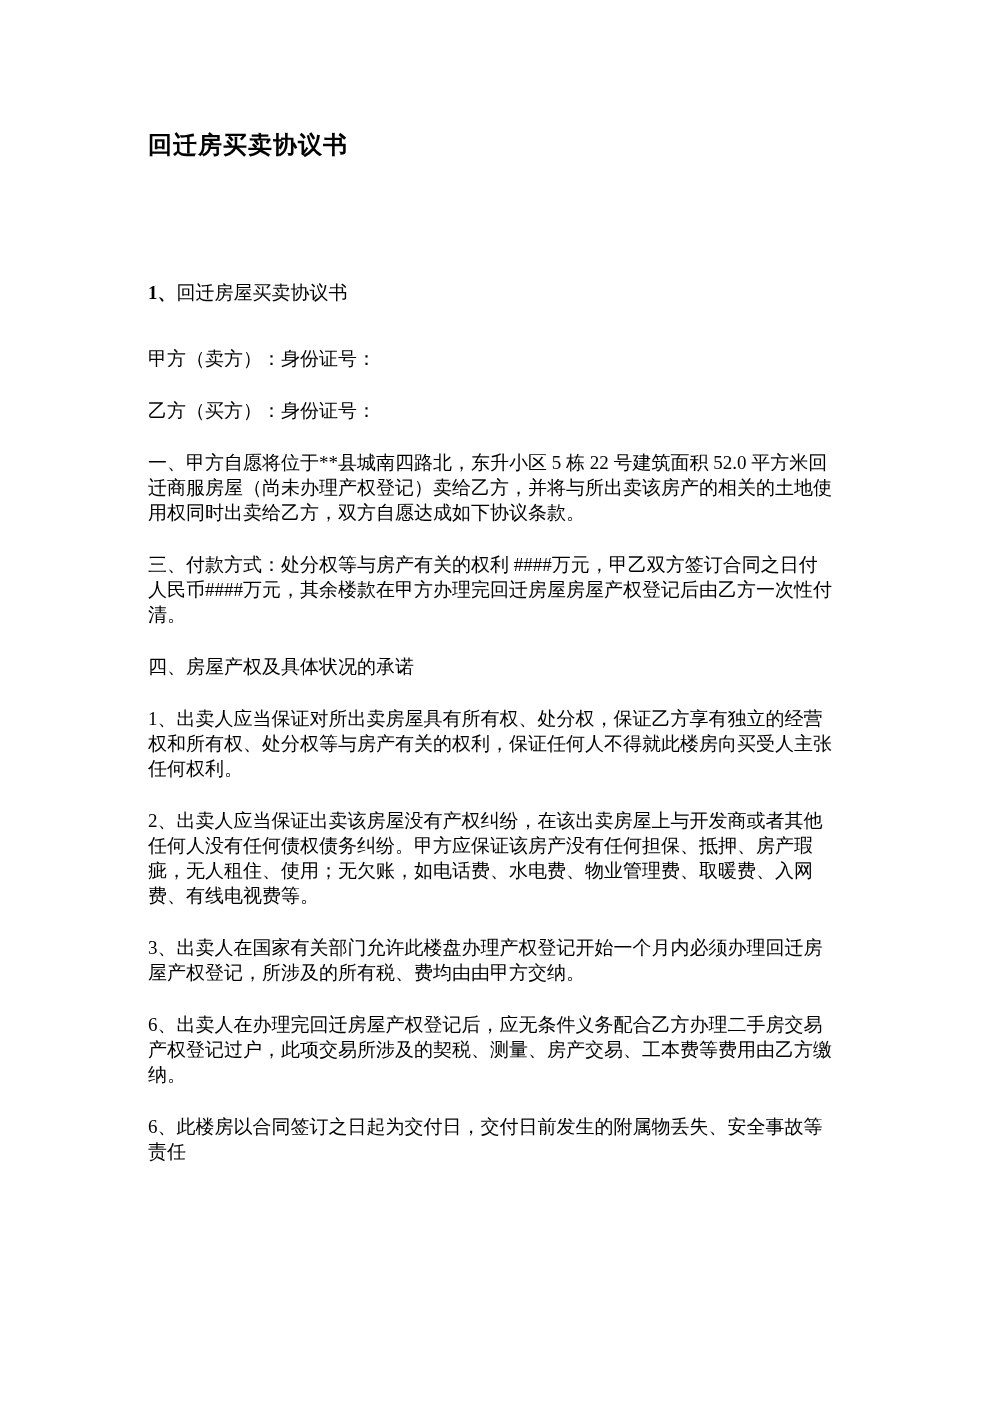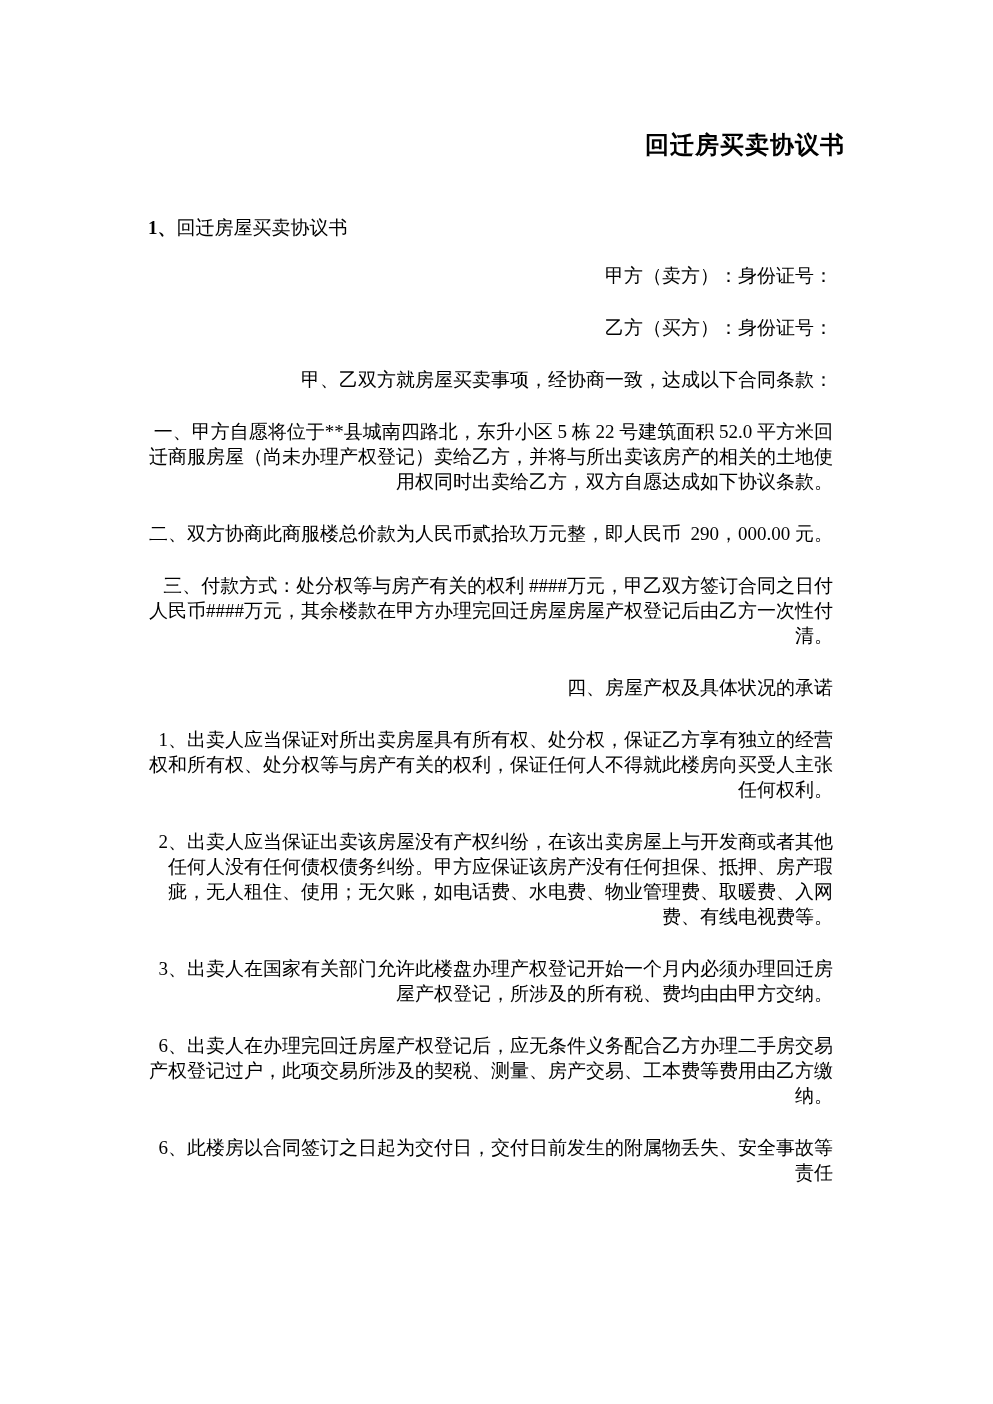--- a/index.html
+++ b/index.html
@@ -17,56 +17,54 @@
     font-family: "Liberation Serif", serif;
     font-size: 19px;
     line-height: 25px;
     color: #000000;
     overflow: hidden;
   }
   .doc-title {
     font-size: 24px;
     line-height: 30px;
     font-weight: bold;
-    text-align: right;
-    margin: 0 0 55px 0;
+    text-align: left;
+    margin: 0 0 120px 0;
     letter-spacing: 1px;
   }
   .clause-heading {
-    margin: 0 0 23px 0;
+    margin: 0 0 41px 0;
     white-space: pre-wrap;
   }
   .clause-heading .num {
     font-weight: bold;
   }
   .para {
     margin: 0 12px 27px 0;
-    text-align: right;
+    text-align: left;
     white-space: pre-wrap;
     word-break: break-all;
   }
 </style>
 </head>
 <body>
 
 <div class="page">
 
   <div class="doc-title">回迁房买卖协议书</div>
 
   <div class="clause-heading"><span class="num">1、</span><span>回迁房屋买卖协议书</span></div>
 
   <p class="para">甲方（卖方）：身份证号：</p>
 
   <p class="para">乙方（买方）：身份证号：</p>
 
-  <p class="para">甲、乙双方就房屋买卖事项，经协商一致，达成以下合同条款：</p>
 
   <p class="para">一、甲方自愿将位于**县城南四路北，东升小区 5 栋 22 号建筑面积 52.0 平方米回迁商服房屋（尚未办理产权登记）卖给乙方，并将与所出卖该房产的相关的土地使用权同时出卖给乙方，双方自愿达成如下协议条款。</p>
 
-  <p class="para">二、双方协商此商服楼总价款为人民币贰拾玖万元整，即人民币  290，000.00 元。</p>
 
   <p class="para">三、付款方式：处分权等与房产有关的权利 ####万元，甲乙双方签订合同之日付人民币####万元，其余楼款在甲方办理完回迁房屋房屋产权登记后由乙方一次性付清。</p>
 
   <p class="para">四、房屋产权及具体状况的承诺</p>
 
   <p class="para">1、出卖人应当保证对所出卖房屋具有所有权、处分权，保证乙方享有独立的经营权和所有权、处分权等与房产有关的权利，保证任何人不得就此楼房向买受人主张任何权利。</p>
 
   <p class="para">2、出卖人应当保证出卖该房屋没有产权纠纷，在该出卖房屋上与开发商或者其他任何人没有任何债权债务纠纷。甲方应保证该房产没有任何担保、抵押、房产瑕疵，无人租住、使用；无欠账，如电话费、水电费、物业管理费、取暖费、入网费、有线电视费等。</p>
 
   <p class="para">3、出卖人在国家有关部门允许此楼盘办理产权登记开始一个月内必须办理回迁房屋产权登记，所涉及的所有税、费均由由甲方交纳。</p>

